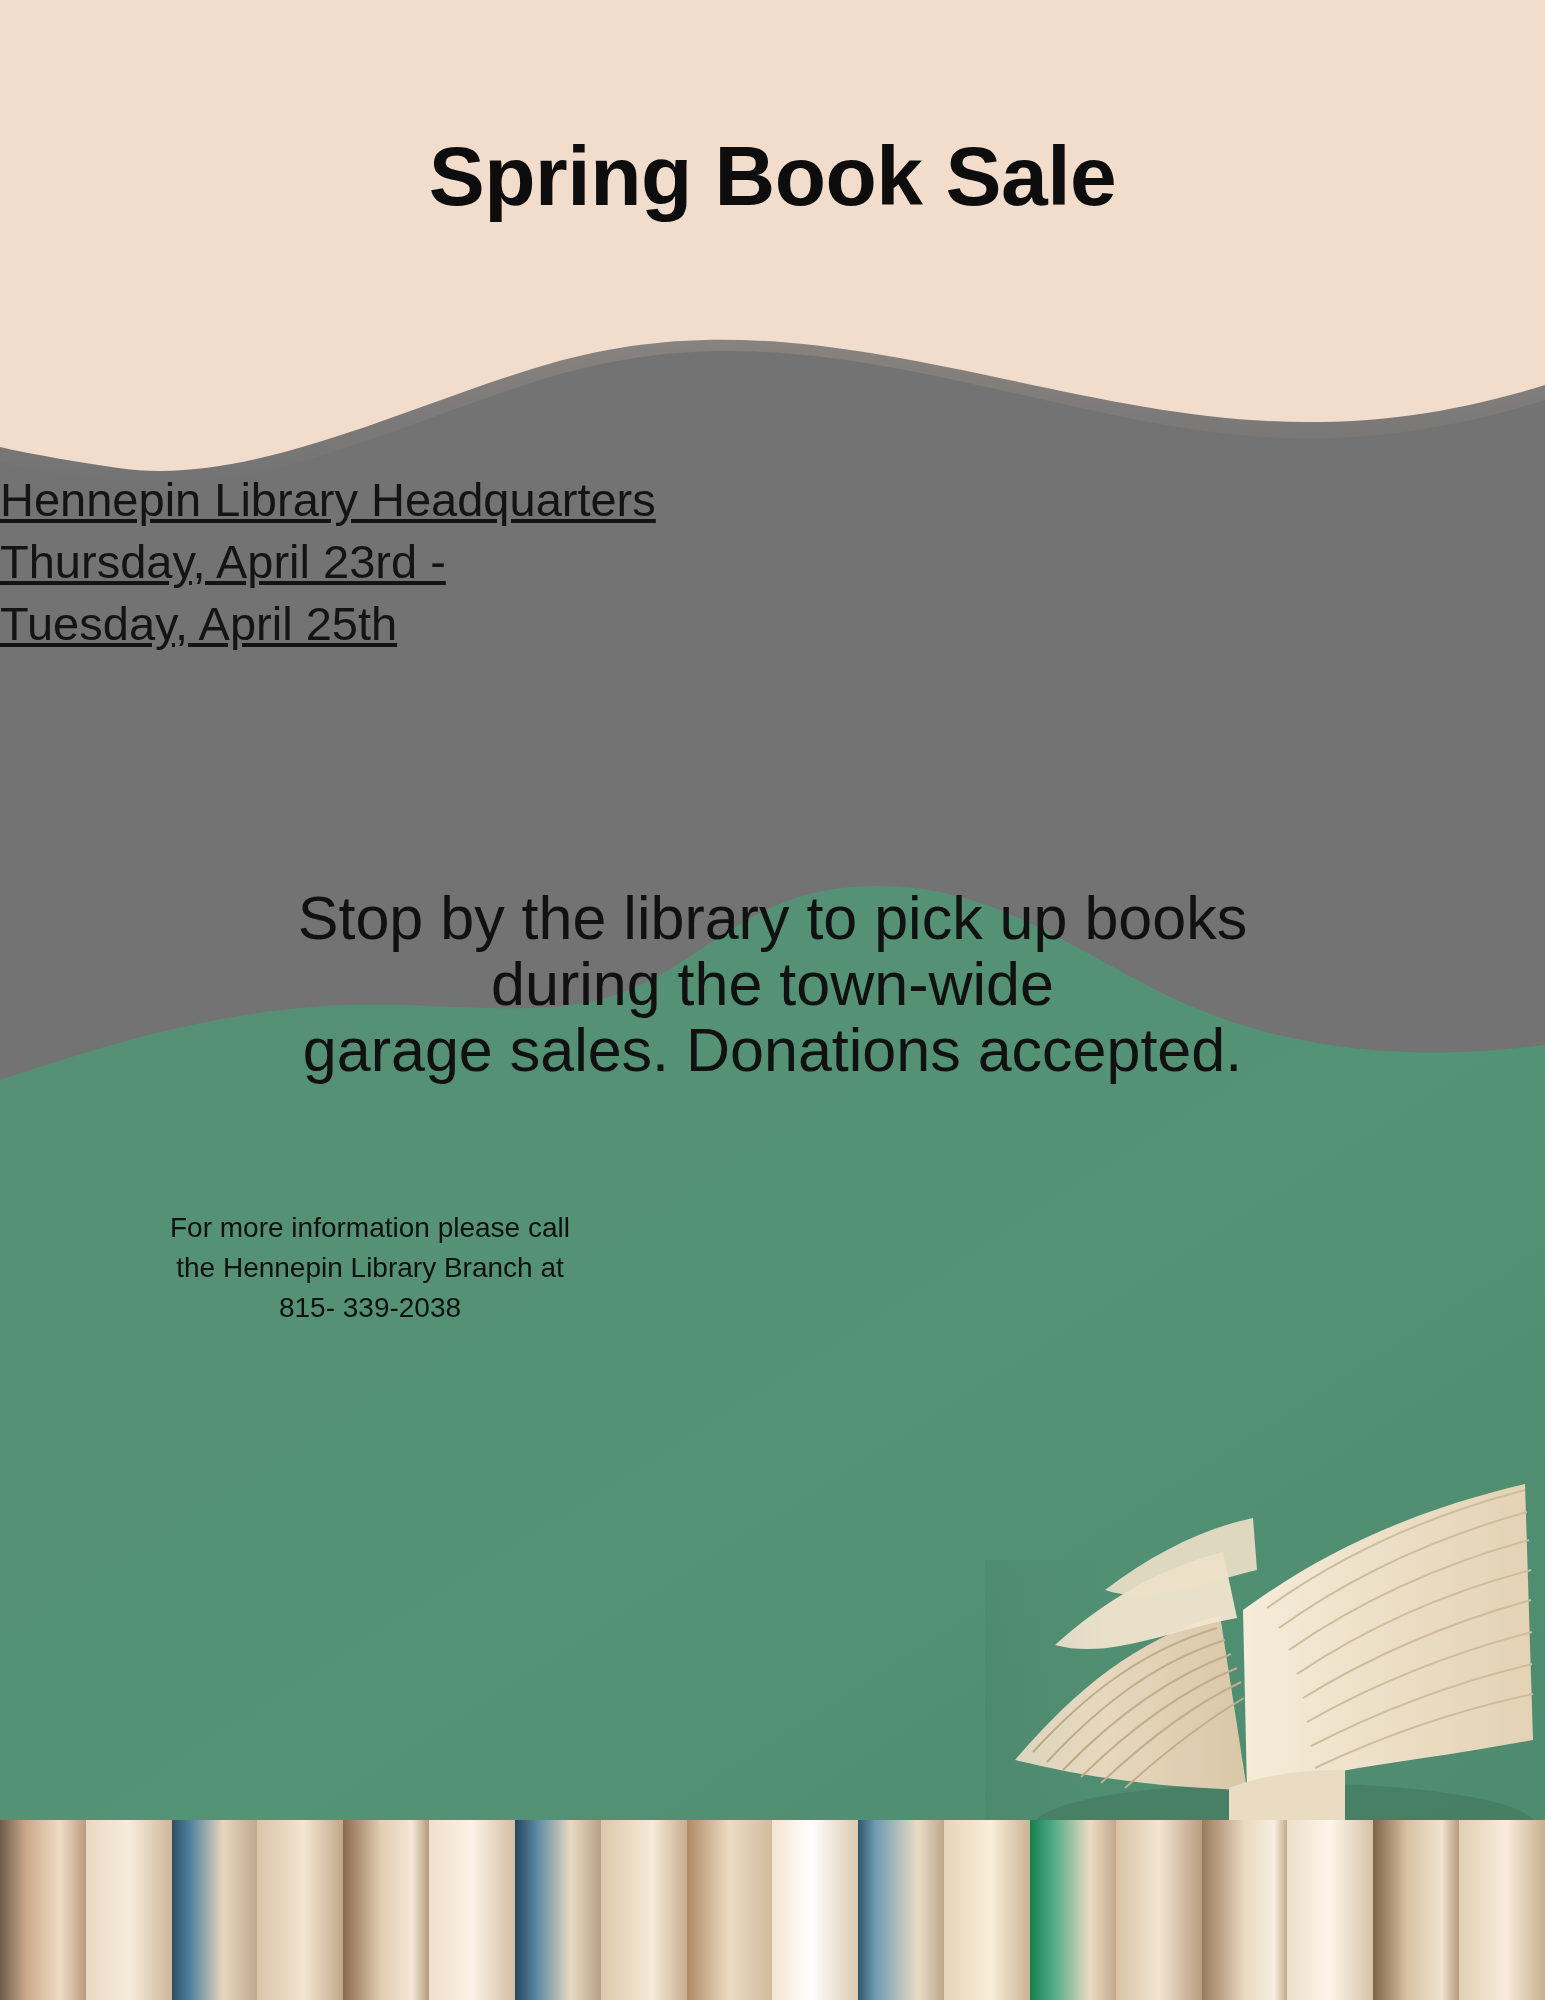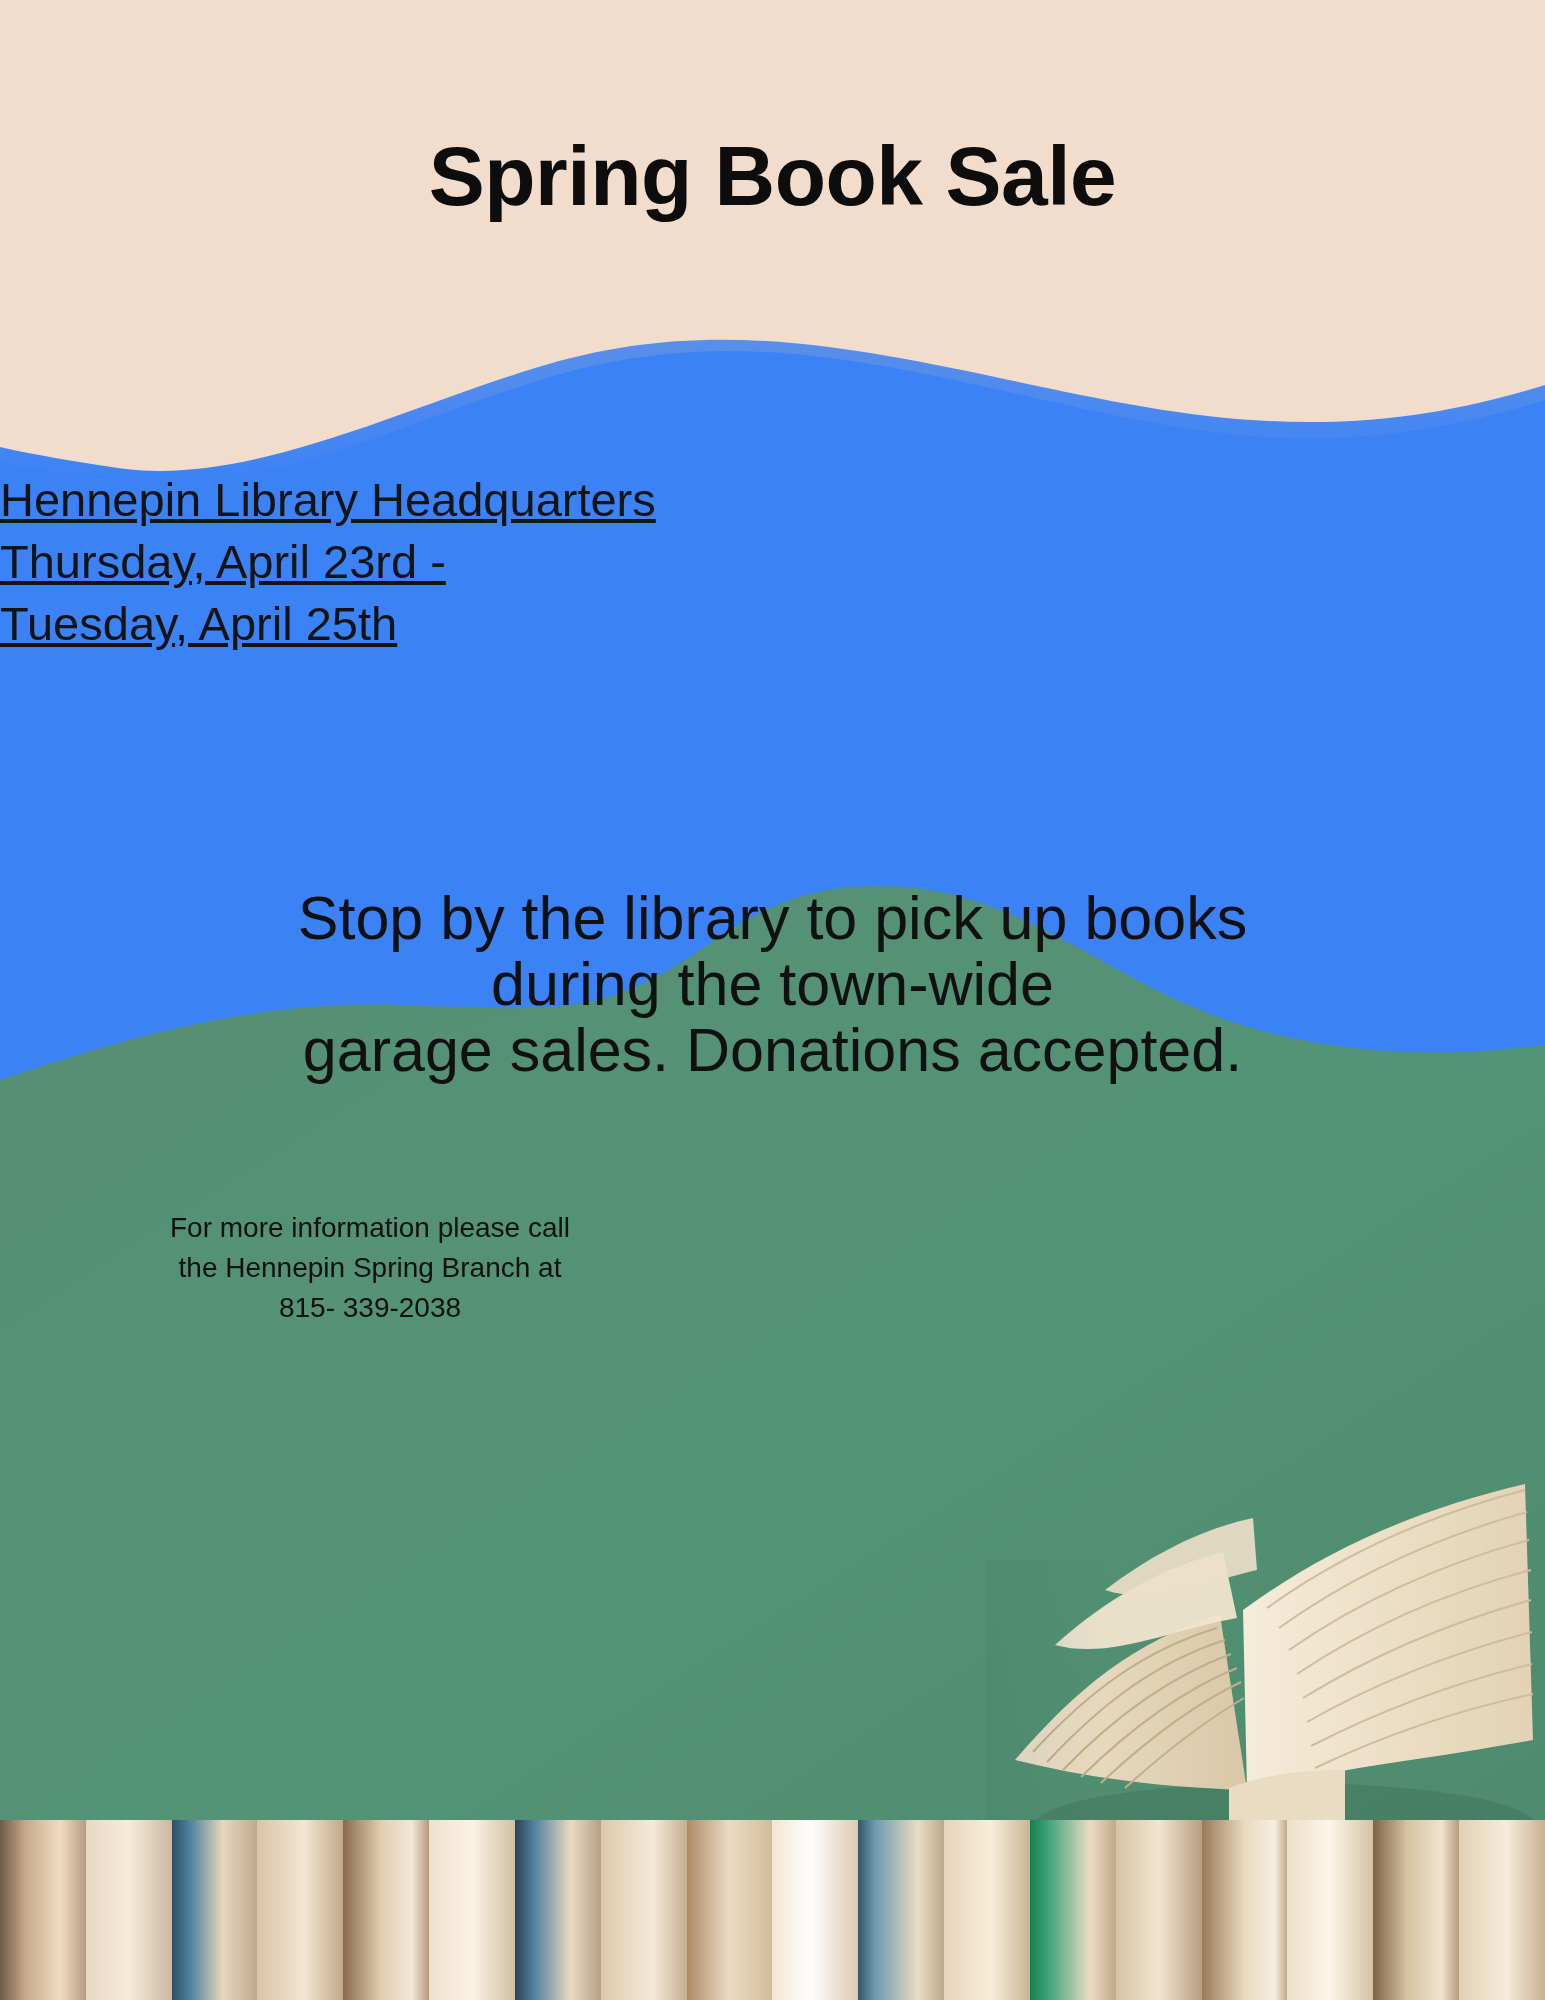--- a/index.html
+++ b/index.html
@@ -13,21 +13,21 @@
     font-family: "Liberation Sans", sans-serif;
     overflow: hidden;
     position: relative;
   }
   .poster {
     position: absolute;
     inset: 0;
     width: 1545px;
     height: 2000px;
     overflow: hidden;
-    background: #3b82f6;
+    background: #737373;
   }
   
   .blob-layer {
     position: absolute;
     inset: 0;
     width: 100%;
     height: 100%;
   }
   
   .title {
@@ -209,17 +209,17 @@
   </div>
 
   <div class="message">
     <div>Stop by the library to pick up books</div>
     <div>during the town-wide</div>
     <div>garage sales. Donations accepted.</div>
   </div>
 
   <div class="contact">
     <div>For more information please call</div>
-    <div>the Hennepin Spring Branch at</div>
+    <div>the Hennepin Library Branch at</div>
     <div>815- 339-2038</div>
   </div>
 
 </div>
 
 </body></html>

